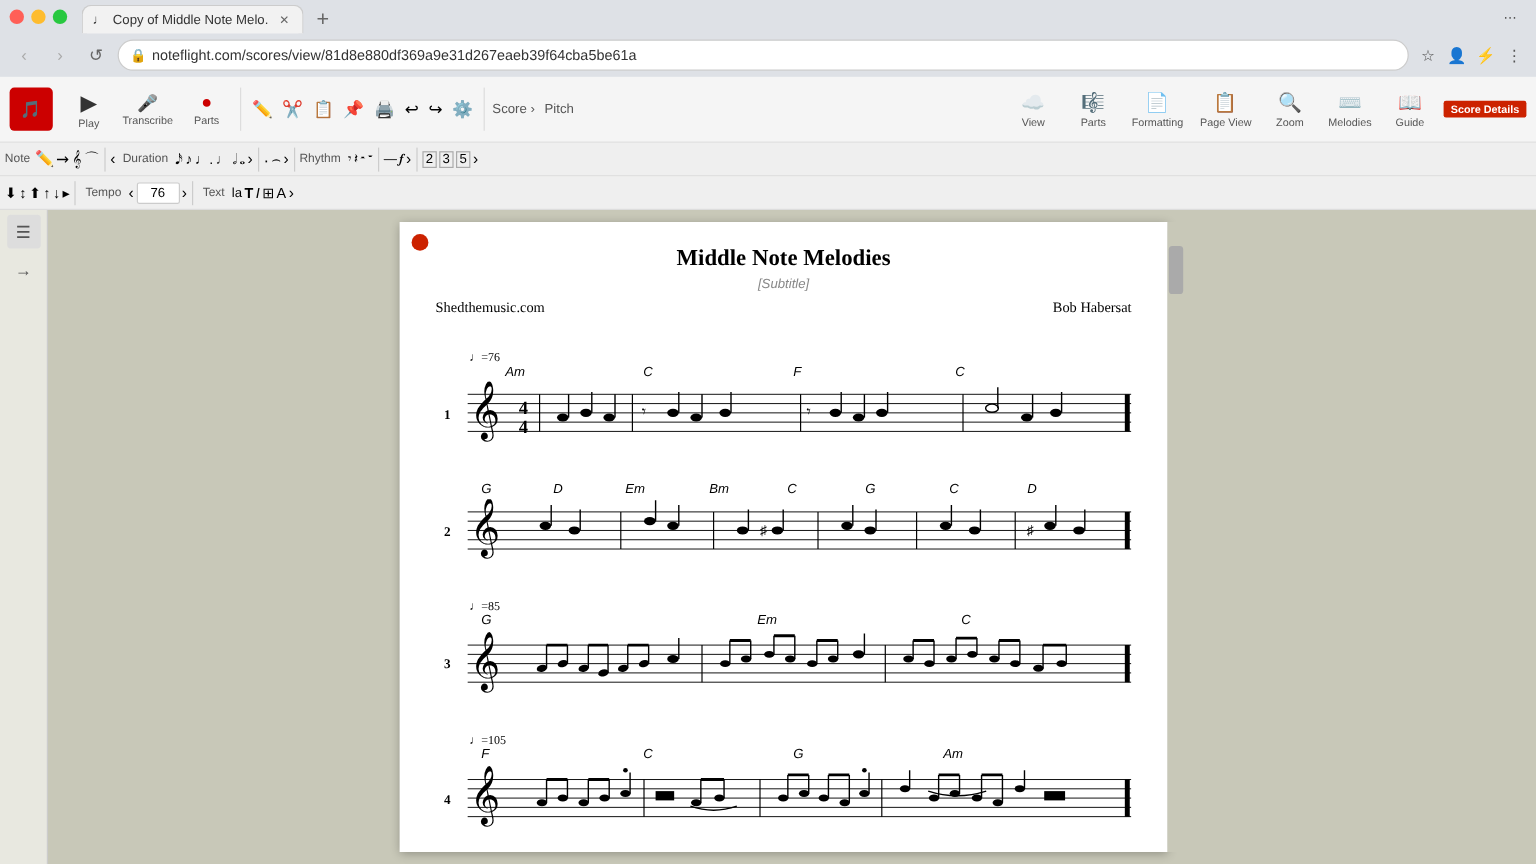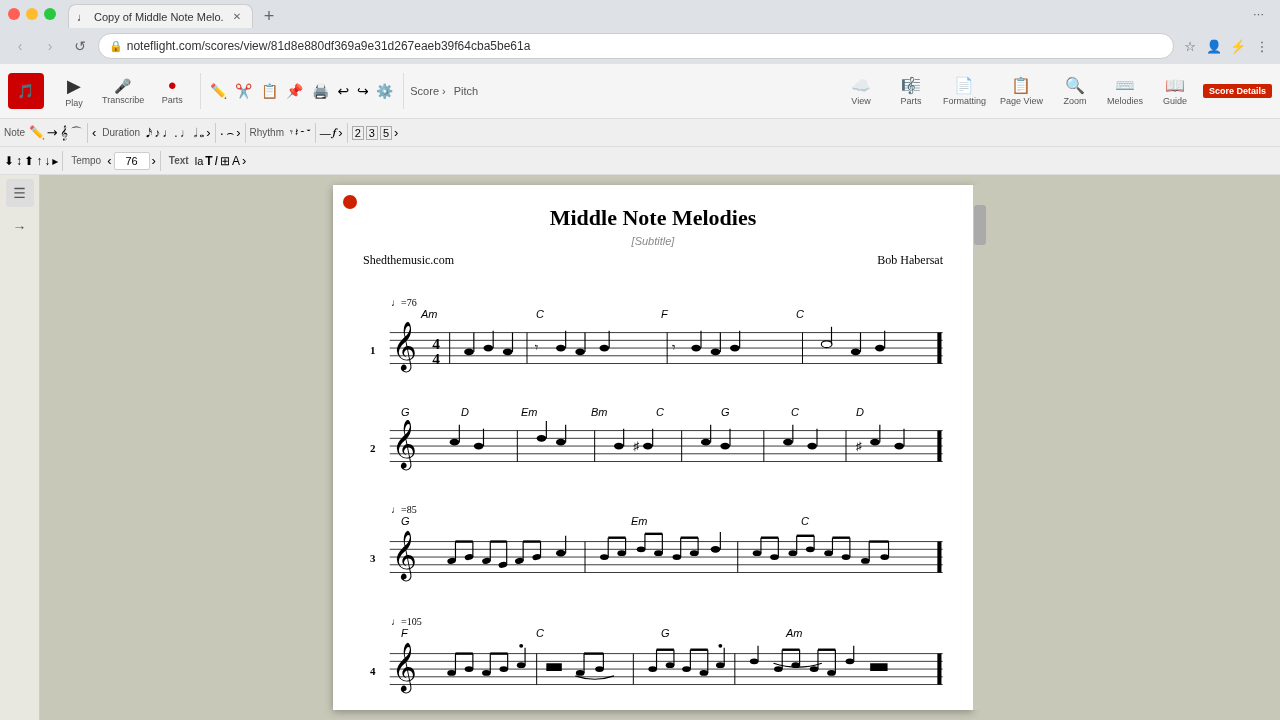--- a/index.html
+++ b/index.html
@@ -48,21 +48,21 @@
 
     
     .main-area { display: flex; height: calc(720px - 28px - 36px - 55px - 28px - 28px); }
     .left-panel { width: 40px; background: #e8e8e0; border-right: 1px solid #ccc; display: flex; flex-direction: column; align-items: center; padding: 4px 2px; gap: 4px; }
     .lp-btn { width: 28px; height: 28px; display: flex; align-items: center; justify-content: center; cursor: pointer; border-radius: 3px; font-size: 14px; color: #555; }
     .lp-btn.active { background: #ddd; }
 
     
     .score-content { flex: 1; background: #c8c8b8; overflow: hidden; display: flex; justify-content: center; padding: 10px; }
     .score-page { background: white; width: 640px; min-height: 100%; padding: 20px 30px; position: relative; box-shadow: 0 2px 8px rgba(0,0,0,0.3); }
-    .score-title { text-align: center; font-size: 22px; font-family: 'Times New Roman', serif; margin-bottom: 4px; }
+    .score-title { text-align: center; font-size: 19px; font-family: 'Times New Roman', serif; margin-bottom: 4px; }
     .score-subtitle { text-align: center; font-size: 11px; color: #888; font-style: italic; margin-bottom: 6px; }
     .score-composer-line { display: flex; justify-content: space-between; font-size: 12px; font-family: 'Times New Roman', serif; margin-bottom: 8px; }
     .edit-dot { position: absolute; top: 10px; left: 10px; width: 14px; height: 14px; background: #cc2200; border-radius: 50%; }
 
     
     .staff-section { margin-bottom: 8px; margin-top: 29px; }
 
     
     .right-scroll { width: 14px; background: #c8c8b8; position: relative; }
     .scroll-thumb { position: absolute; top: 20px; width: 12px; height: 40px; background: #aaa; border-radius: 3px; left: 1px; }
@@ -230,21 +230,21 @@
   <span style="font-size:12px; cursor:pointer;">⬆</span>
   <span style="font-size:12px; cursor:pointer;">↑</span>
   <span style="font-size:12px; cursor:pointer;">↓</span>
   <span style="font-size:12px; cursor:pointer;">▸</span>
   <div class="mt-sep"></div>
   <span style="font-size:10px; color:#555; margin:0 4px; font-weight:500;">Tempo</span>
   <span style="font-size:13px; cursor:pointer;">‹</span>
   <input class="mt-input" value="76" style="">
   <span style="font-size:13px; cursor:pointer;">›</span>
   <div class="mt-sep"></div>
-  <span style="font-size:10px; color:#555; margin:0 4px; font-weight:700;">Text</span>
+  <span style="font-size:10px; color:#555; margin:0 4px; font-weight:400;">Text</span>
 
   <span style="font-size:11px; cursor:pointer;">la</span>
   <span style="font-size:12px; cursor:pointer; font-weight:bold;">T</span>
   <span style="font-size:12px; cursor:pointer; font-style:italic;">I</span>
   <span style="font-size:12px; cursor:pointer;">⊞</span>
   <span style="font-size:12px; cursor:pointer;">A</span>
   <span style="font-size:13px; cursor:pointer;">›</span>
 </div>
 
 <div class="main-area">

